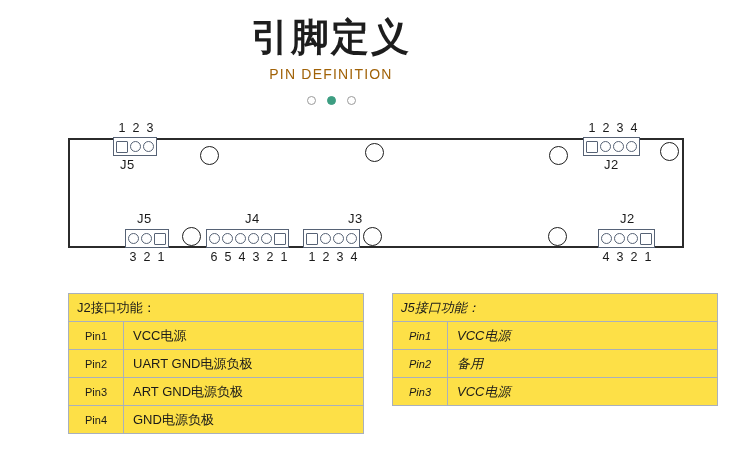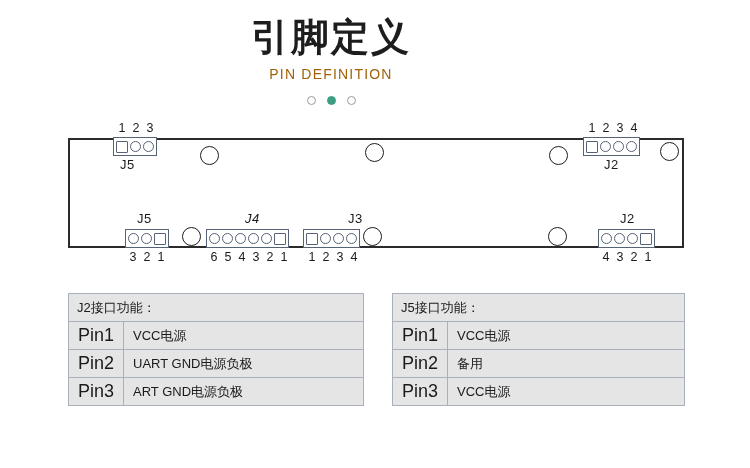--- a/index.html
+++ b/index.html
@@ -136,44 +136,44 @@
     display: inline-block;
     text-align: center;
   }
 
   
   .tbl {
     position: absolute;
     border-collapse: collapse;
     font-size: 12.5px;
     color: #1a1a1a;
-    background: #e5e5e5;
+    background: #fde047;
   }
   .tbl td {
     border: 1px solid #a9b0bd;
     padding: 0;
     height: 27px;
     vertical-align: middle;
     white-space: nowrap;
   }
   .tbl td.hdr {
     padding-left: 8px;
     font-size: 13px;
   }
   .tbl td.pincol {
     text-align: center;
     width: 54px;
-    font-size: 18px;
+    font-size: 11px;
   }
   .tbl td.desc {
     padding-left: 9px;
     font-size: 13px;
   }
   #table-j2 { left: 68px; top: 293px; width: 296px; }
-  #table-j5 { left: 392px; top: 293px; width: 293px; }
+  #table-j5 { left: 392px; top: 293px; width: 326px; font-style: italic; }
 </style>
 </head>
 <body>
 
 <div class="header">
   <h1 class="title-cn">引脚定义</h1>
   <p class="title-en">PIN DEFINITION</p>
   <div class="dots">
     <span class="dot"></span>
     <span class="dot active"></span>
@@ -225,21 +225,21 @@
     <span class="pin"></span>
     <span class="pin"></span>
     <span class="pin sq"></span>
   </div>
   <div class="pin-nums" style="left:126px; top:250px;">
     <span style="width:14px">3</span>
     <span style="width:14px">2</span>
     <span style="width:14px">1</span>
   </div>
 
-  <div class="conn-label" style="left:245px; top:211px;font-style:italic;">J4</div>
+  <div class="conn-label" style="left:245px; top:211px;">J4</div>
   <div class="conn" style="left:206px; top:229px;">
     <span class="pin"></span>
     <span class="pin"></span>
     <span class="pin"></span>
     <span class="pin"></span>
     <span class="pin"></span>
     <span class="pin sq"></span>
   </div>
   <div class="pin-nums" style="left:207px; top:250px;">
     <span style="width:14px">6</span>
@@ -290,20 +290,24 @@
     <td class="desc">VCC电源</td>
   </tr>
   <tr>
     <td class="pincol">Pin2</td>
     <td class="desc">UART  GND电源负极</td>
   </tr>
   <tr>
     <td class="pincol">Pin3</td>
     <td class="desc">ART  GND电源负极</td>
   </tr>
+  <tr>
+    <td class="pincol">Pin4</td>
+    <td class="desc">GND电源负极</td>
+  </tr>
 </tbody>
   </table>
 
 <table class="tbl" id="table-j5">
   <tbody>
       <tr>
     <td class="hdr" colspan="2">J5接口功能：</td>
   </tr>
   <tr>
     <td class="pincol">Pin1</td>

